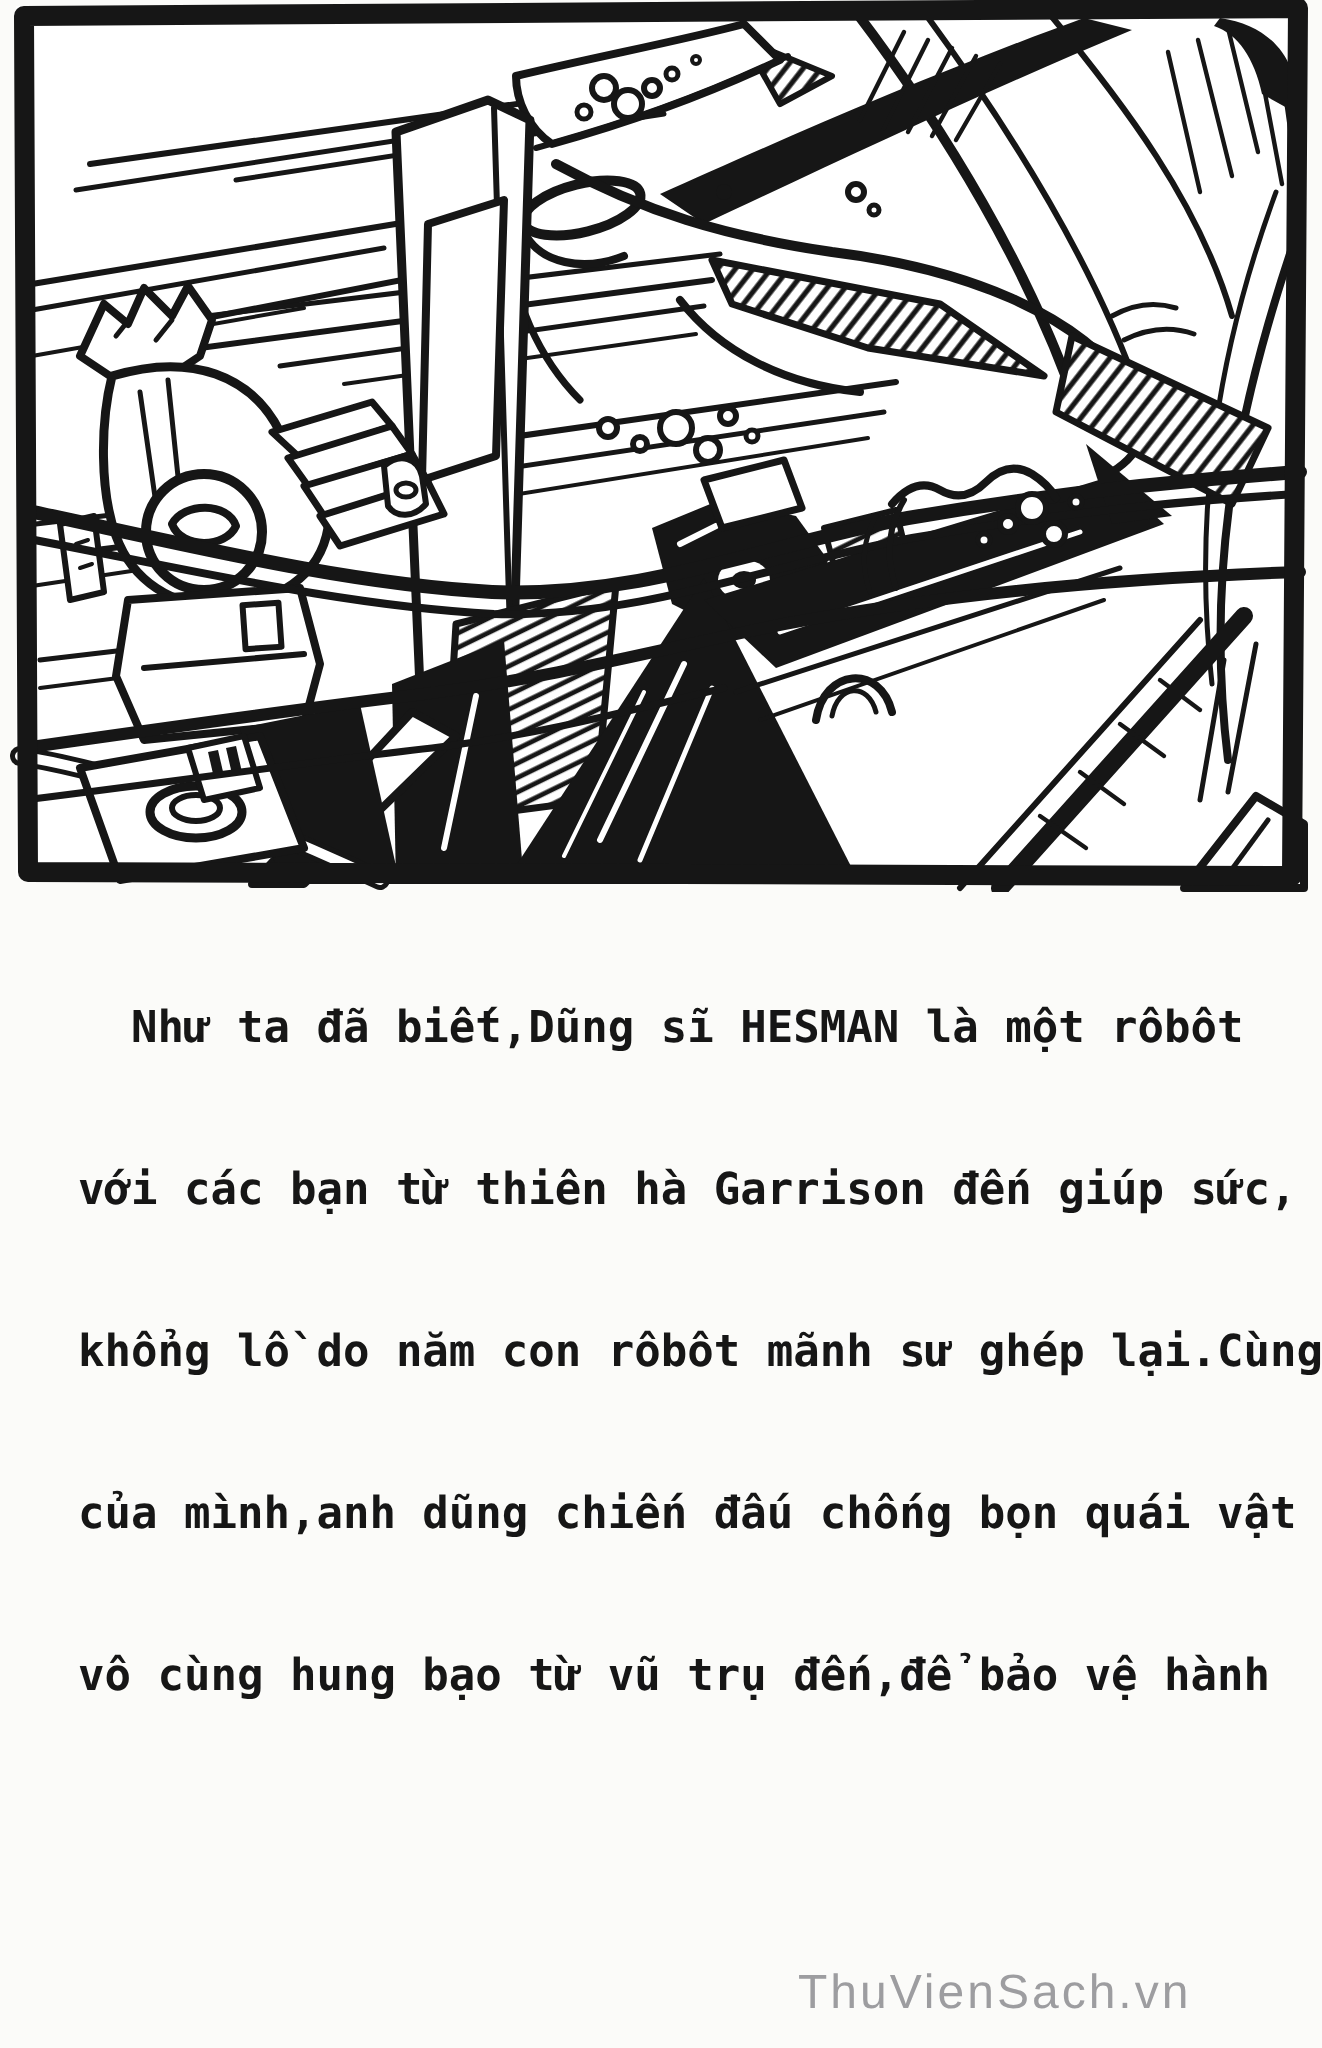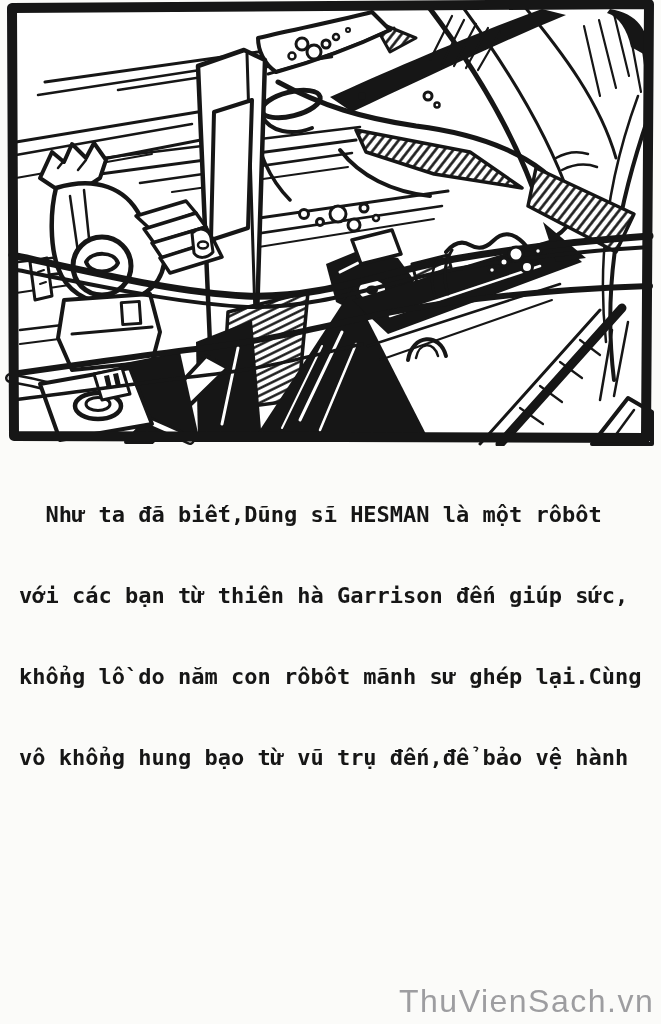--- a/index.html
+++ b/index.html
@@ -8,25 +8,25 @@
     position:relative; width:661px; height:1024px;
     background:var(--paper); overflow:hidden;
   }
   .panel-svg { position:absolute; left:0; top:0; display:block; }
   .story {
     position:absolute; left:19px; top:447px; width:640px;
     font-family:"DejaVu Sans Mono","Liberation Mono",monospace;
     font-size:22px; line-height:27px; font-weight:bold;
     color:var(--ink); white-space:pre; z-index:3;
   }
-  .ln { height:27px; }
+  .ln { height:27px;margin-left:20px; }
   .watermark {
     position:absolute; left:399px; top:983px;
     font-family:"Liberation Sans","DejaVu Sans",sans-serif;
-    font-size:32px; font-weight:normal; letter-spacing:1.5px;
+    font-size:24px; font-weight:normal; letter-spacing:1.5px;
     color:var(--watermark); z-index:2; white-space:nowrap;
   }
 </style>
 </head>
 <body>
 
 <div class="page">
 
   <svg class="panel-svg" width="661" height="446" viewBox="0 0 661 446" xmlns="http://www.w3.org/2000/svg">
     <defs>
@@ -204,21 +204,22 @@
       <circle cx="538" cy="251" r="3" fill="#ffffff" stroke-width="2.5"></circle>
 
       <path d="M12,8 L649,4 L646,438 L14,436 Z" stroke-width="10"></path>
     </g>
   </svg>
 
   <div class="story">
     <div class="ln">  Như ta đã biết,Dũng sĩ HESMAN là một rôbôt</div>
     <div class="ln">với các bạn từ thiên hà Garrison đến giúp sức,</div>
     <div class="ln">khổng lồ do năm con rôbôt mãnh sư ghép lại.Cùng</div>
-    <div class="ln">vô khổng hung bạo từ vũ trụ đến,để bảo vệ hành</div>
+    <div class="ln">của mình,anh dũng chiến đấu chống bọn quái vật</div>
+    <div class="ln">vô cùng hung bạo từ vũ trụ đến,để bảo vệ hành</div>
     
     
     
     
     
     
     
     
     
     

